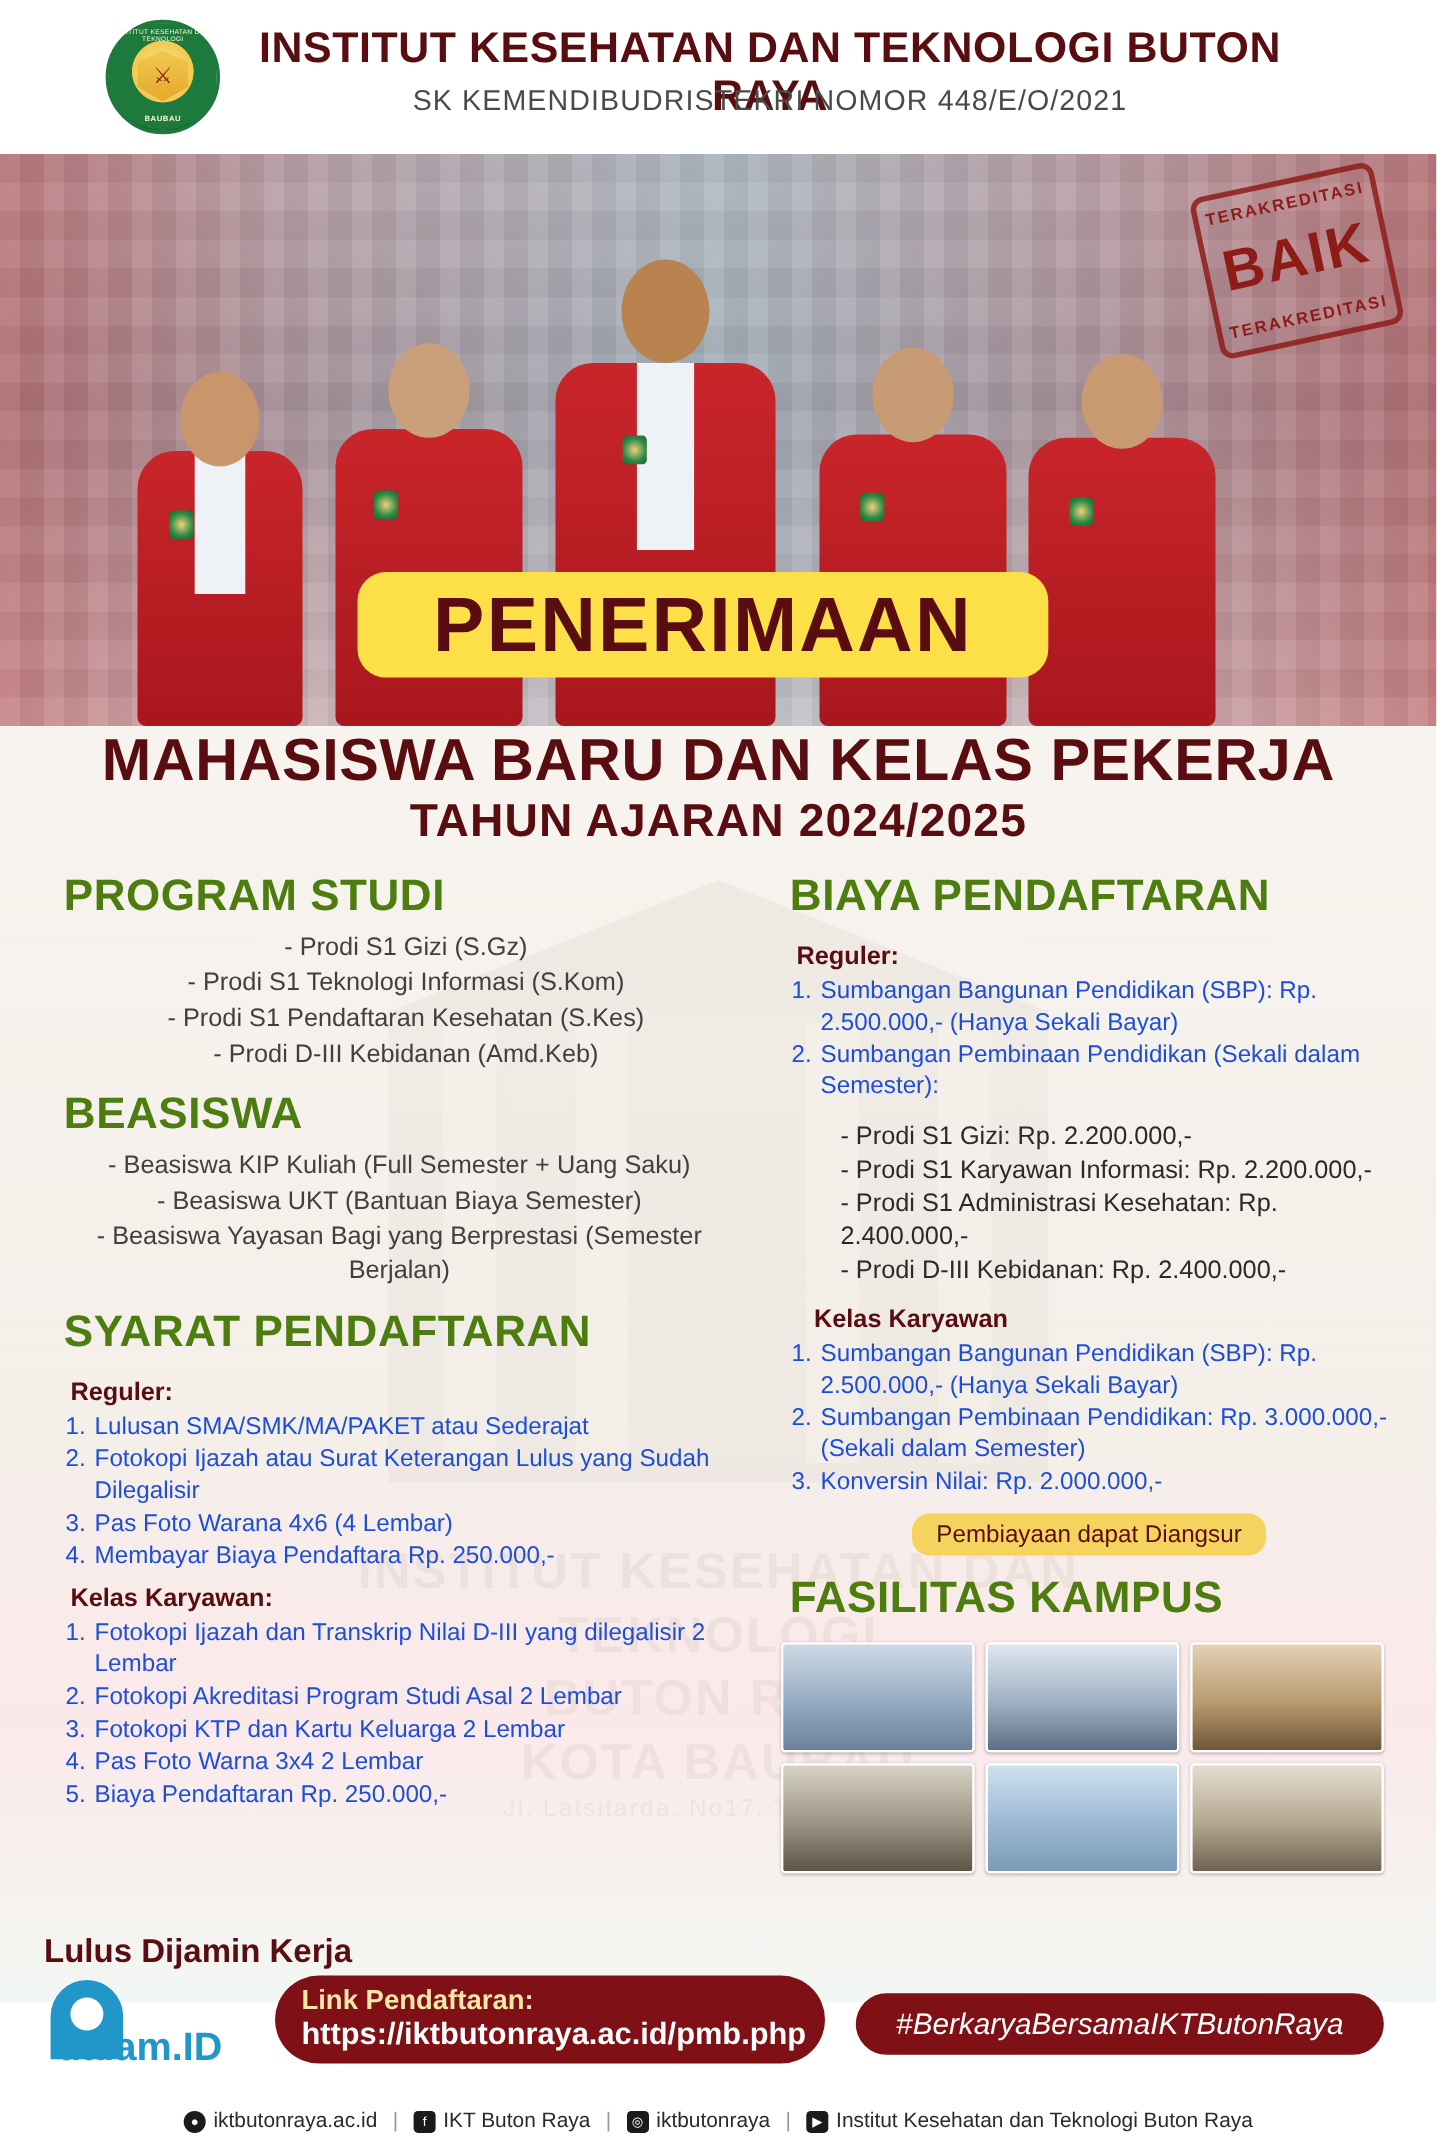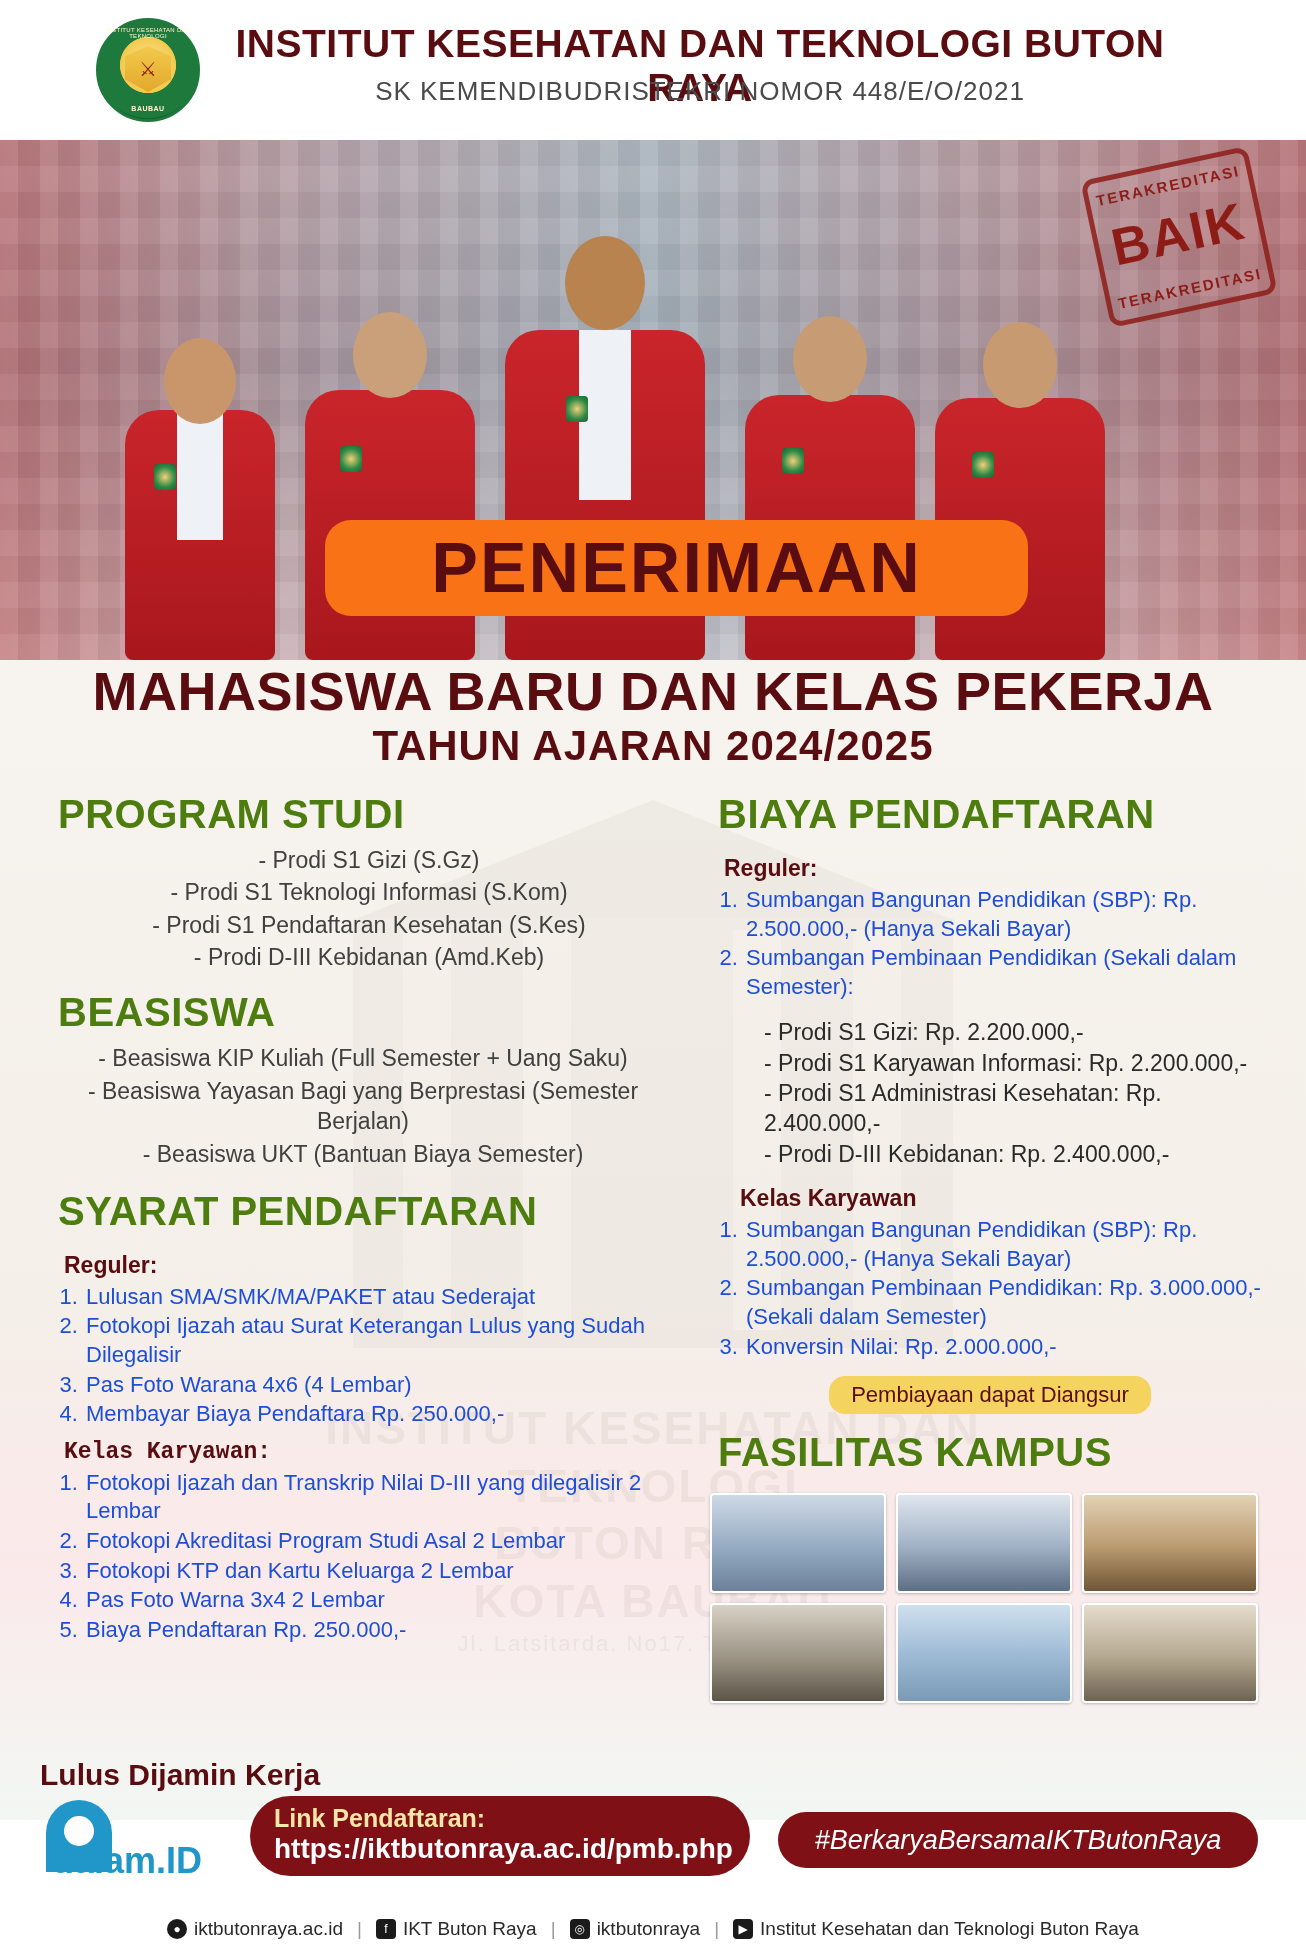--- a/index.html
+++ b/index.html
@@ -110,22 +110,22 @@
   .stamp .t1{top:14px;}
   .stamp .t2{bottom:14px;}
   .stamp .baik{
     position:absolute;left:0;top:50%;transform:translateY(-55%);
     width:100%;text-align:center;color:#8d1c17;
     font-size:52px;font-weight:bold;letter-spacing:2px;
   }
 
   
   .penerimaan-wrap{
-    position:absolute;left:325px;top:520px;width:703px;height:96px;
-    background:#f97316;border-radius:26px;
+    position:absolute;left:325px;top:520px;width:628px;height:96px;
+    background:#fde047;border-radius:26px;
     display:flex;align-items:center;justify-content:center;
   }
   .penerimaan{
     font-size:70px;font-weight:bold;color:#5a0d10;letter-spacing:2px;
   }
 
   
   .body-bg{
     position:absolute;left:0;top:660px;width:1306px;height:1160px;
     background:
@@ -351,35 +351,35 @@
     <ul class="list indent">
       <li>- Prodi S1 Gizi (S.Gz)</li>
       <li>- Prodi S1 Teknologi Informasi (S.Kom)</li>
       <li>- Prodi S1 Pendaftaran Kesehatan (S.Kes)</li>
       <li>- Prodi D-III Kebidanan (Amd.Keb)</li>
     </ul>
 
     <div class="sec-head" style="margin-top:14px;"><span>BEASISWA</span></div>
     <ul class="list" style="padding-left:16px;">
       <li>- Beasiswa KIP Kuliah (Full Semester + Uang Saku)</li>
+      <li>- Beasiswa UKT (Bantuan Biaya Semester)</li>
       <li>- Beasiswa Yayasan Bagi yang Berprestasi (Semester Berjalan)</li>
-      <li>- Beasiswa UKT (Bantuan Biaya Semester)</li>
     </ul>
 
     <div class="sec-head" style="margin-top:16px;"><span>SYARAT PENDAFTARAN</span></div>
 
     <div class="sub-label" style="padding-left:14px;">Reguler:</div>
     <ol class="num">
       <li>Lulusan SMA/SMK/MA/PAKET atau Sederajat</li>
       <li>Fotokopi Ijazah atau Surat Keterangan Lulus yang Sudah Dilegalisir</li>
       <li>Pas Foto Warana 4x6 (4 Lembar)</li>
       <li>Membayar Biaya Pendaftara Rp. 250.000,-</li>
     </ol>
 
-    <div class="sub-label" style="padding-left:14px;font-family:Liberation Mono, monospace;">Kelas Karyawan:</div>
+    <div class="sub-label" style="padding-left:14px;">Kelas Karyawan:</div>
     <ol class="num">
       <li>Fotokopi Ijazah dan Transkrip Nilai D-III yang dilegalisir 2 Lembar</li>
       <li>Fotokopi Akreditasi Program Studi Asal 2 Lembar</li>
       <li>Fotokopi KTP dan Kartu Keluarga 2 Lembar</li>
       <li>Pas Foto Warna 3x4 2 Lembar</li>
       <li>Biaya Pendaftaran Rp. 250.000,-</li>
     </ol>
   </div>
 
   <div class="col-right">

